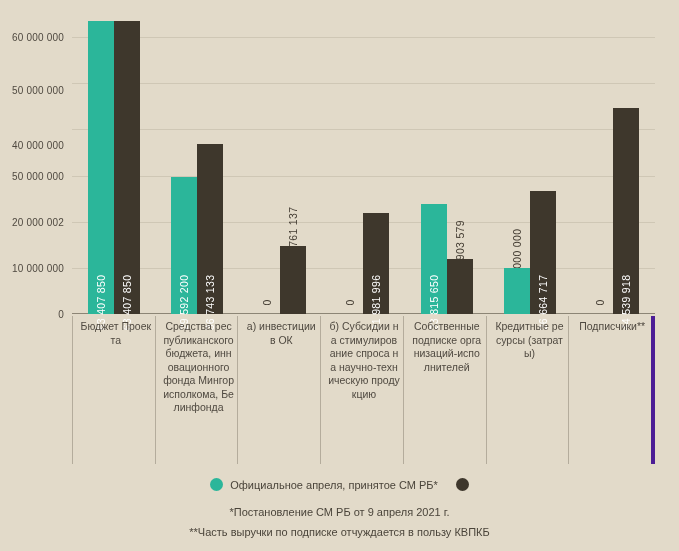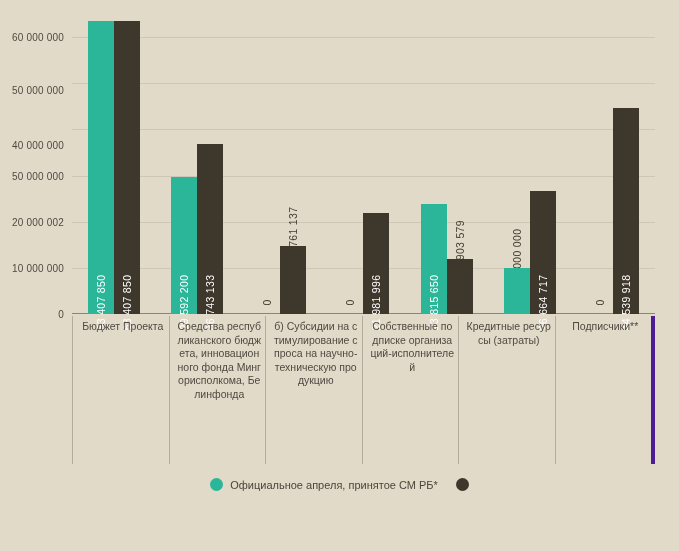--- a/index.html
+++ b/index.html
@@ -299,30 +299,35 @@
               </div>
             </div>
           </div>
         </div>
       </div>
   </div>
 
   <div class="cat-band" id="cat-band">
       <div class="cat-cell">Бюджет Проекта</div>
       <div class="cat-cell">Средства республиканского бюджета, инновационного фонда Мингорисполкома, Белинфонда</div>
+      <div class="cat-cell">а) инвестиции в ОК</div>
       <div class="cat-cell">б) Субсидии на стимулирование спроса на научно-техническую продукцию</div>
       <div class="cat-cell">Собственные подписке организаций-исполнителей</div>
       <div class="cat-cell">Кредитные ресурсы (затраты)</div>
       <div class="cat-cell">Подписчики**</div>
     </div>
 
   <div class="legend">
     <div class="legend-item">
       <span class="legend-dot teal"></span>
       <span>Официальное апреля, принятое СМ РБ*</span>
     </div>
     <div class="legend-item">
       <span class="legend-dot brown"></span>
     </div>
   </div>
 
+  <div class="footnotes">
+    <span class="footnote">*Постановление   СМ РБ от 9 апреля 2021 г.</span>
+    <span class="footnote">**Часть выручки по подписке отчуждается в пользу КВПКБ</span>
+  </div>
 
 </div>
 
 </body></html>

